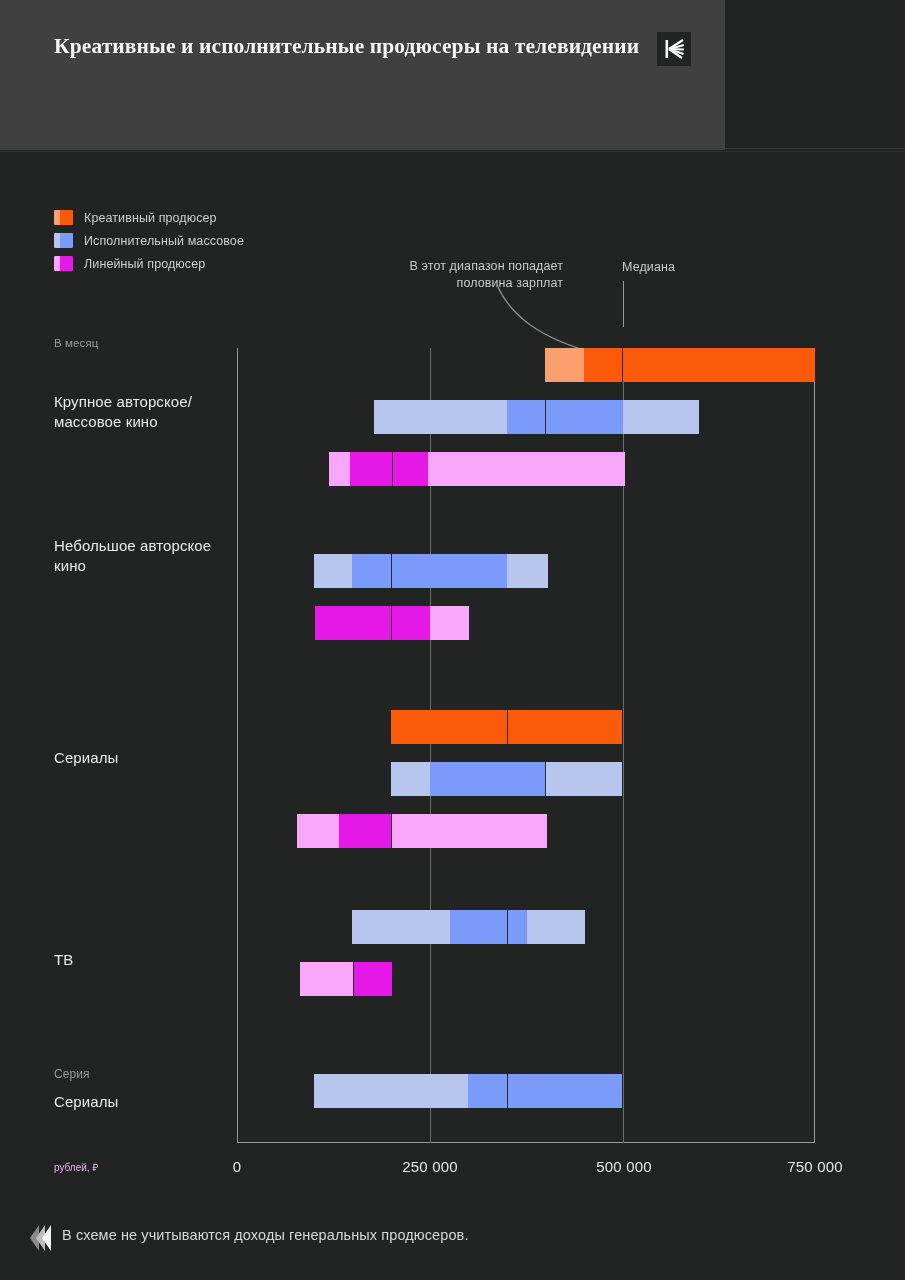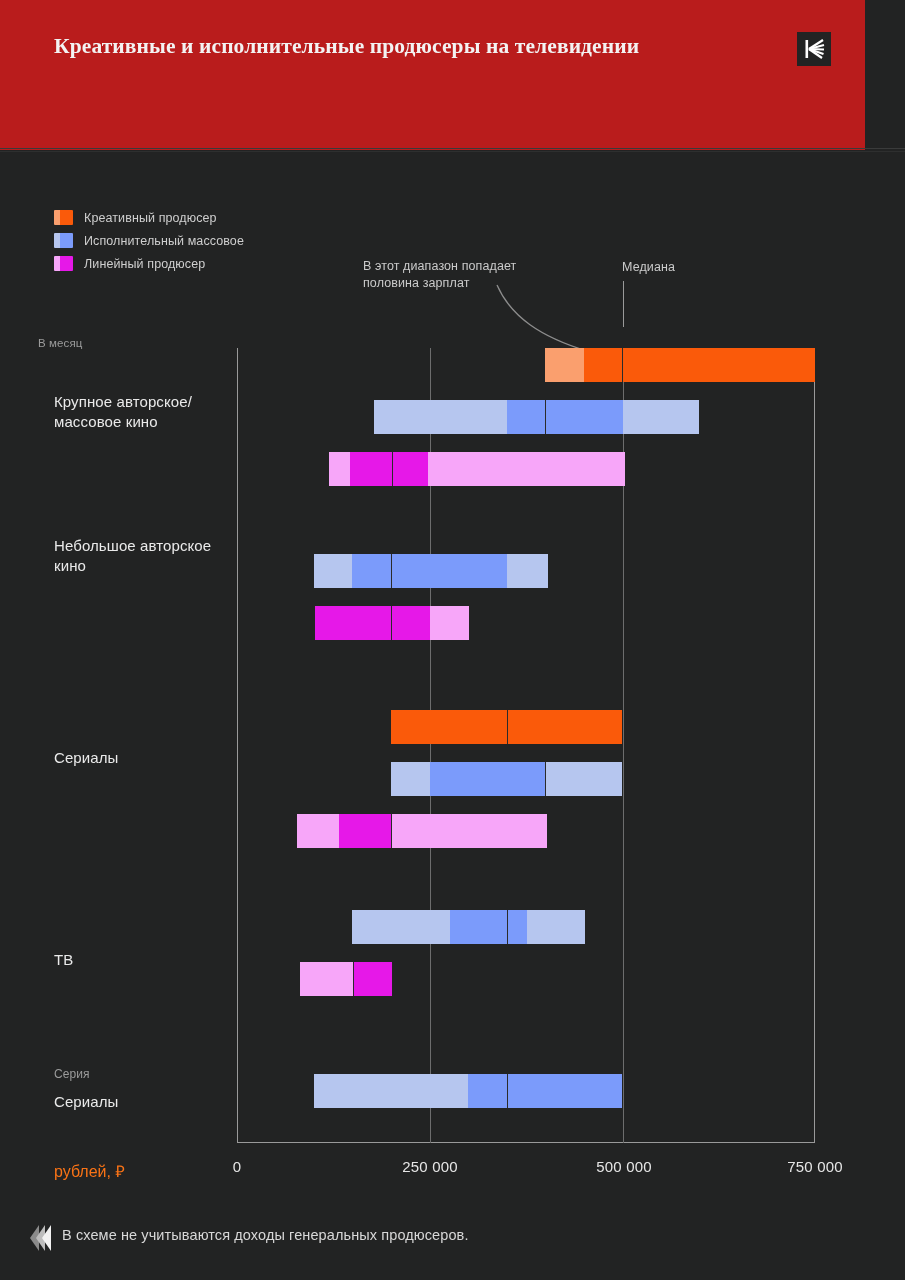--- a/index.html
+++ b/index.html
@@ -5,21 +5,21 @@
   * { margin:0; padding:0; box-sizing:border-box; }
   html, body {
     width:905px; height:1280px;
     background:#1f2020;
     font-family:"Liberation Sans", sans-serif;
     overflow:hidden;
   }
   .page { position:relative; width:905px; height:1280px; background:#222323; }
 
   
-  .header { position:absolute; left:0; top:0; width:865px; height:150px; background:#b91c1c; }
+  .header { position:absolute; left:0; top:0; width:725px; height:150px; background:#404040; }
   .header-inner { position:absolute; left:54px; top:32px; width:790px; }
   .title {
     font-family:"Liberation Serif", serif;
     font-size:21.5px; line-height:29px; font-weight:700;
     color:#f3f3f3; letter-spacing:0.1px; width:680px;
   }
   .title-line2 { position:relative; display:inline-block; padding-bottom:3px; }
   .title-underline {
     position:absolute; left:0; bottom:-2px; width:100%; height:2px;
     background:#e8541b;
@@ -37,26 +37,26 @@
   .sw { width:19px; height:15px; margin-right:11px; flex:none; border-radius:1px; }
   .sw-orange { background:linear-gradient(90deg,#fa9f6e 0 34%, #fa5a0a 34% 100%); }
   .sw-blue   { background:linear-gradient(90deg,#b6c6ef 0 34%, #7b9bfb 34% 100%); }
   .sw-pink   { background:linear-gradient(90deg,#f7a6f9 0 34%, #e618e8 34% 100%); }
   .legend-label { font-size:12.5px; color:#cfcfcf; letter-spacing:0.1px; }
 
   
   .anno {
     position:absolute; font-size:12.5px; color:#cbcbcb; line-height:17px; letter-spacing:0.1px;
   }
-  .anno-range { left:363px; top:258px; width:200px; }
+  .anno-range { left:363px; top:258px; width:200px;text-align:right; }
   .anno-median { left:622px; top:259px; }
   .median-tick { position:absolute; left:623px; top:281px; width:1px; height:46px; background:#9a9a9a; }
   .curve { position:absolute; left:495px; top:283px; width:110px; height:75px; }
 
-  .unit-top { position:absolute; left:38px; top:337px; font-size:11.5px; color:#9b9b9b; letter-spacing:0.1px; }
+  .unit-top { position:absolute; left:54px; top:337px; font-size:11.5px; color:#9b9b9b; letter-spacing:0.1px; }
 
   
   .plot { position:absolute; left:237px; top:348px; width:578px; height:795px; }
   .axis-left   { position:absolute; left:0; top:0; width:1px; height:795px; background:#9a9a9a; }
   .axis-right  { position:absolute; left:577px; top:0; width:1px; height:795px; background:#9a9a9a; }
   .axis-bottom { position:absolute; left:0; bottom:0; width:578px; height:1px; background:#9a9a9a; }
   .grid-v { position:absolute; top:0; width:1px; height:795px; background:#6d6d6d; }
 
   .bar { position:absolute; height:34px; display:flex; }
   .seg { height:100%; }
@@ -69,21 +69,21 @@
   }
   .rowlabel-sub {
     position:absolute; left:54px; font-size:12px; color:#9b9b9b; letter-spacing:0.1px;
   }
 
   
   .xtick {
     position:absolute; top:1158px; font-size:15px; color:#e6e6e6; letter-spacing:0.2px;
     transform:translateX(-50%); white-space:nowrap;
   }
-  .xaxis-title { position:absolute; left:54px; top:1160px; font-size:16px; color:#f97316; }
+  .xaxis-title { position:absolute; left:54px; top:1160px; font-size:10px; color:#f0abfc; }
 
   
   .footer-note {
     position:absolute; left:62px; top:1227px; font-size:14.5px; color:#d8d8d8; letter-spacing:0.1px;
   }
   .footer-logo { position:absolute; left:22px; top:1216px; width:44px; height:44px; }
 </style>
 </head>
 <body>
 

